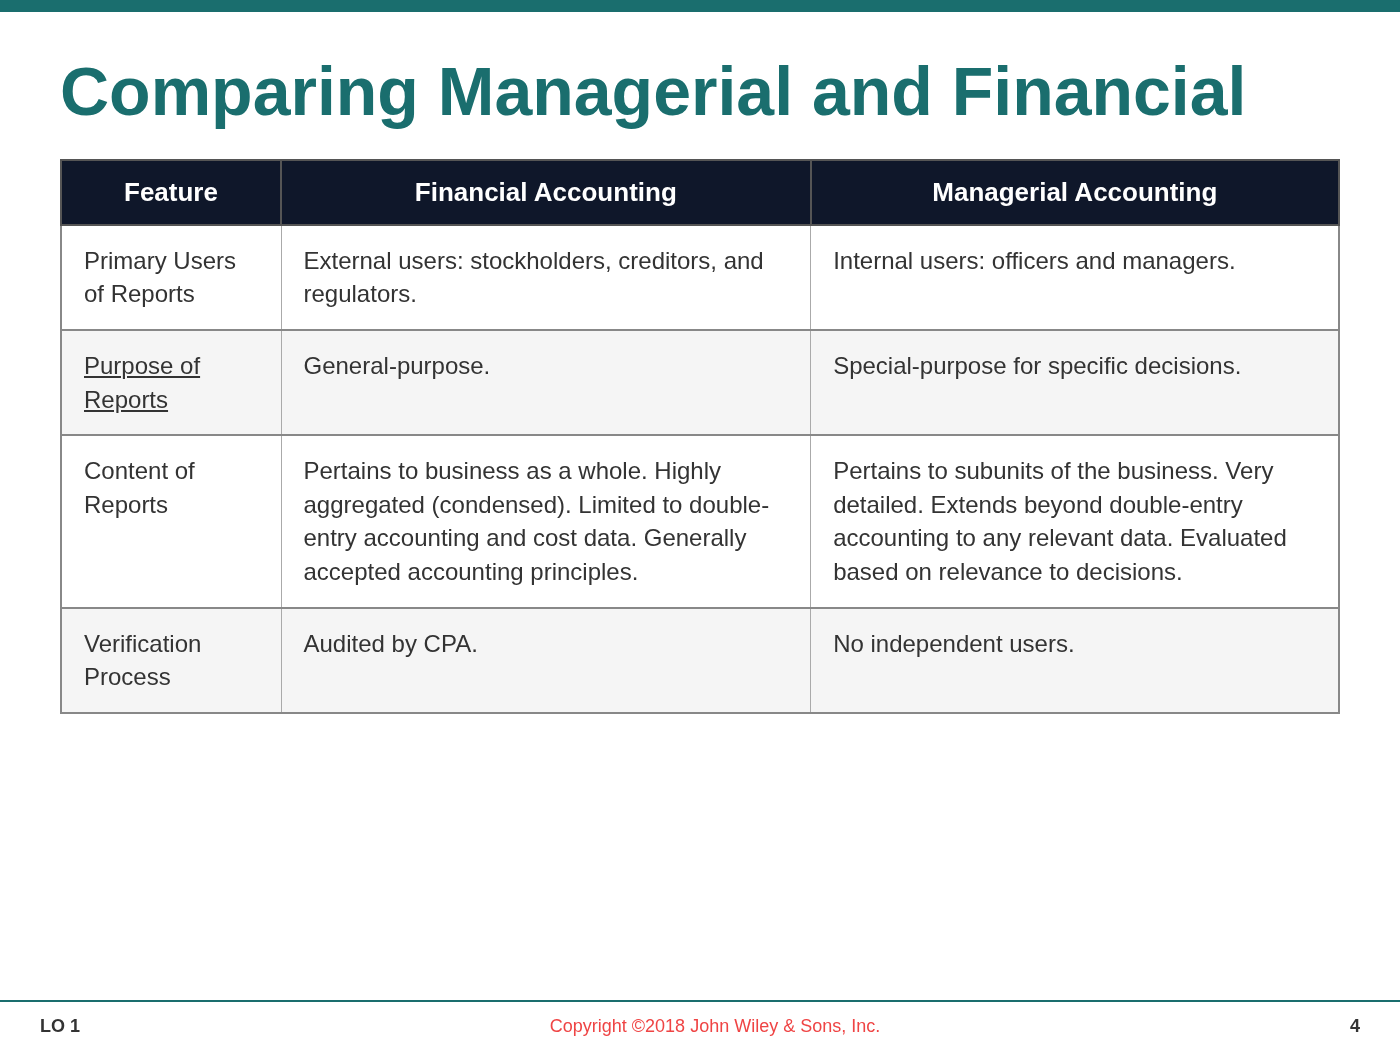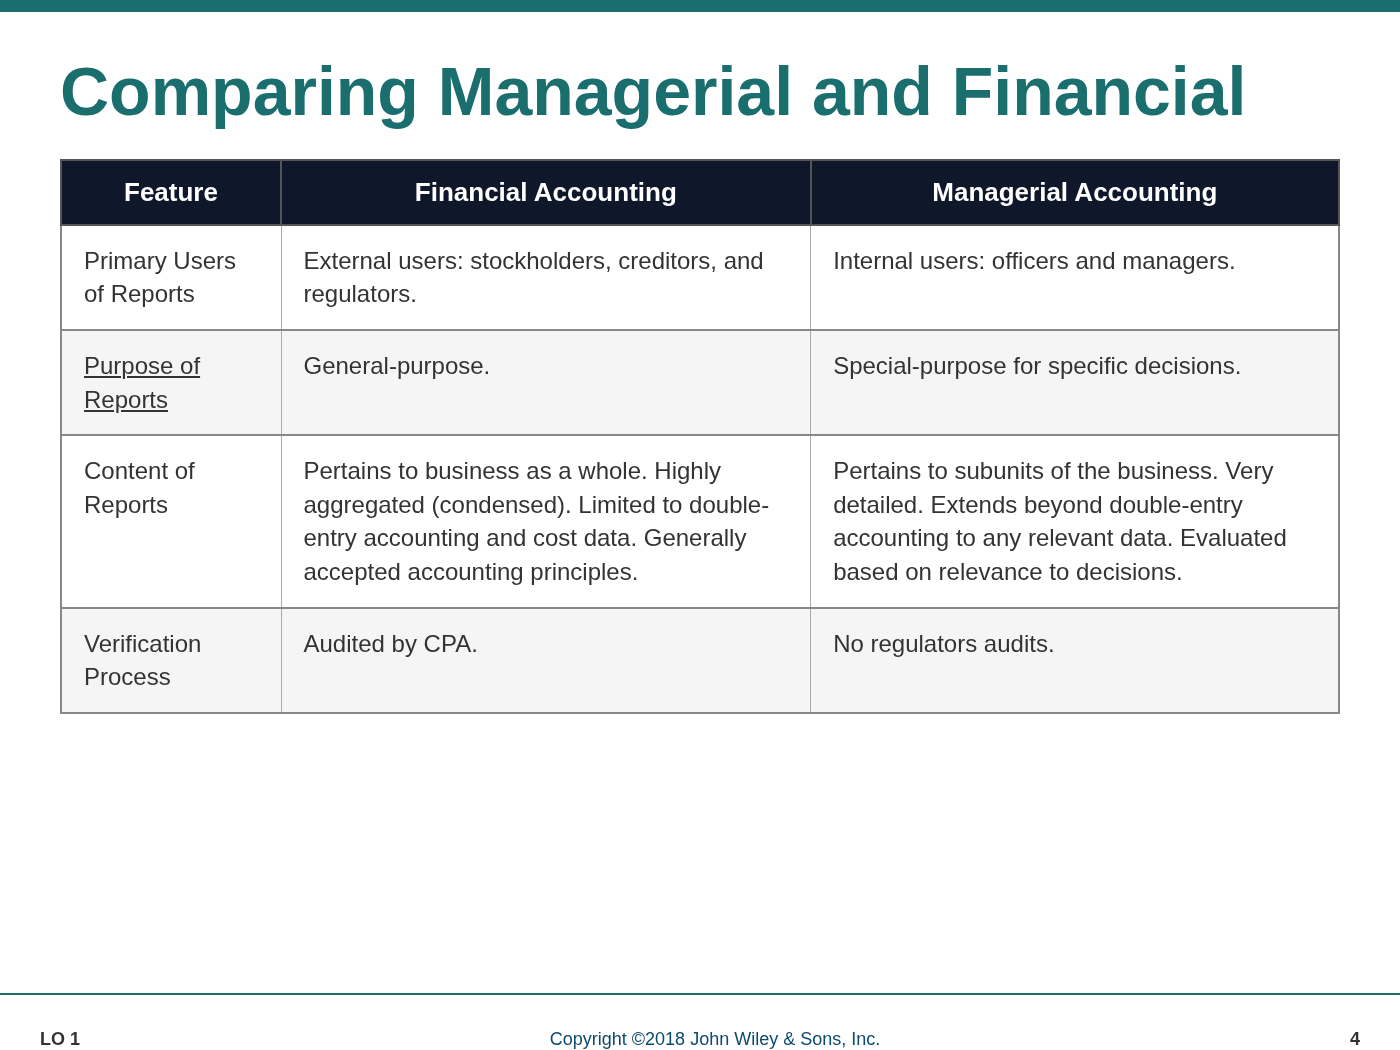--- a/index.html
+++ b/index.html
@@ -82,38 +82,38 @@
     tbody td:first-child {
       font-weight: normal;
       width: 220px;
     }
 
     .footer-bar {
       position: absolute;
       bottom: 0;
       left: 0;
       right: 0;
-      height: 57px;
+      height: 50px;
       border-top: 2px solid #1a6e6e;
       display: flex;
-      align-items: flex-end;
+      align-items: center;
       justify-content: space-between;
       padding: 0 40px;
       background: #ffffff;
     }
 
     .footer-lo {
       font-size: 18px;
       color: #333;
       font-weight: bold;
     }
 
     .footer-copyright {
       font-size: 18px;
-      color: #0c4a6e;
+      color: #ef4444;
     }
 
     .footer-page {
       font-size: 18px;
       color: #333;
       font-weight: bold;
     }
   </style>
 </head>
 <body>
@@ -146,21 +146,21 @@
           <td style="white-space: pre-line;">Special-purpose for specific decisions.</td>
         </tr>
         <tr>
           <td style="white-space: pre-line;">Content of Reports</td>
           <td style="white-space: pre-line;">Pertains to business as a whole. Highly aggregated (condensed). Limited to double-entry accounting and cost data. Generally accepted accounting principles.</td>
           <td style="white-space: pre-line;">Pertains to subunits of the business. Very detailed. Extends beyond double-entry accounting to any relevant data. Evaluated based on relevance to decisions.</td>
         </tr>
         <tr>
           <td style="white-space: pre-line;">Verification Process</td>
           <td style="white-space: pre-line;">Audited by CPA.</td>
-          <td style="white-space: pre-line;">No regulators audits.</td>
+          <td style="white-space: pre-line;">No independent users.</td>
         </tr>
       </tbody>
   </table>
 </div>
 
 <div class="footer-bar">
   <span class="footer-lo">LO 1</span>
   <span class="footer-copyright">Copyright ©2018 John Wiley &amp; Sons, Inc.</span>
   <span class="footer-page">4</span>
 </div>

